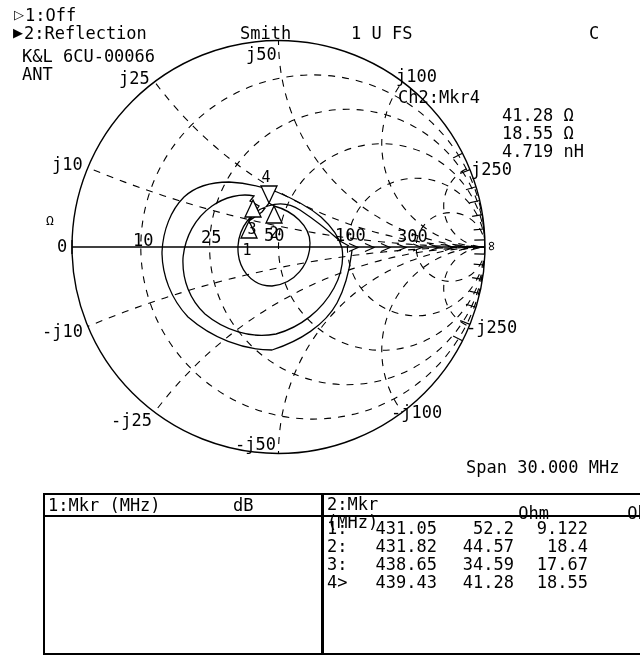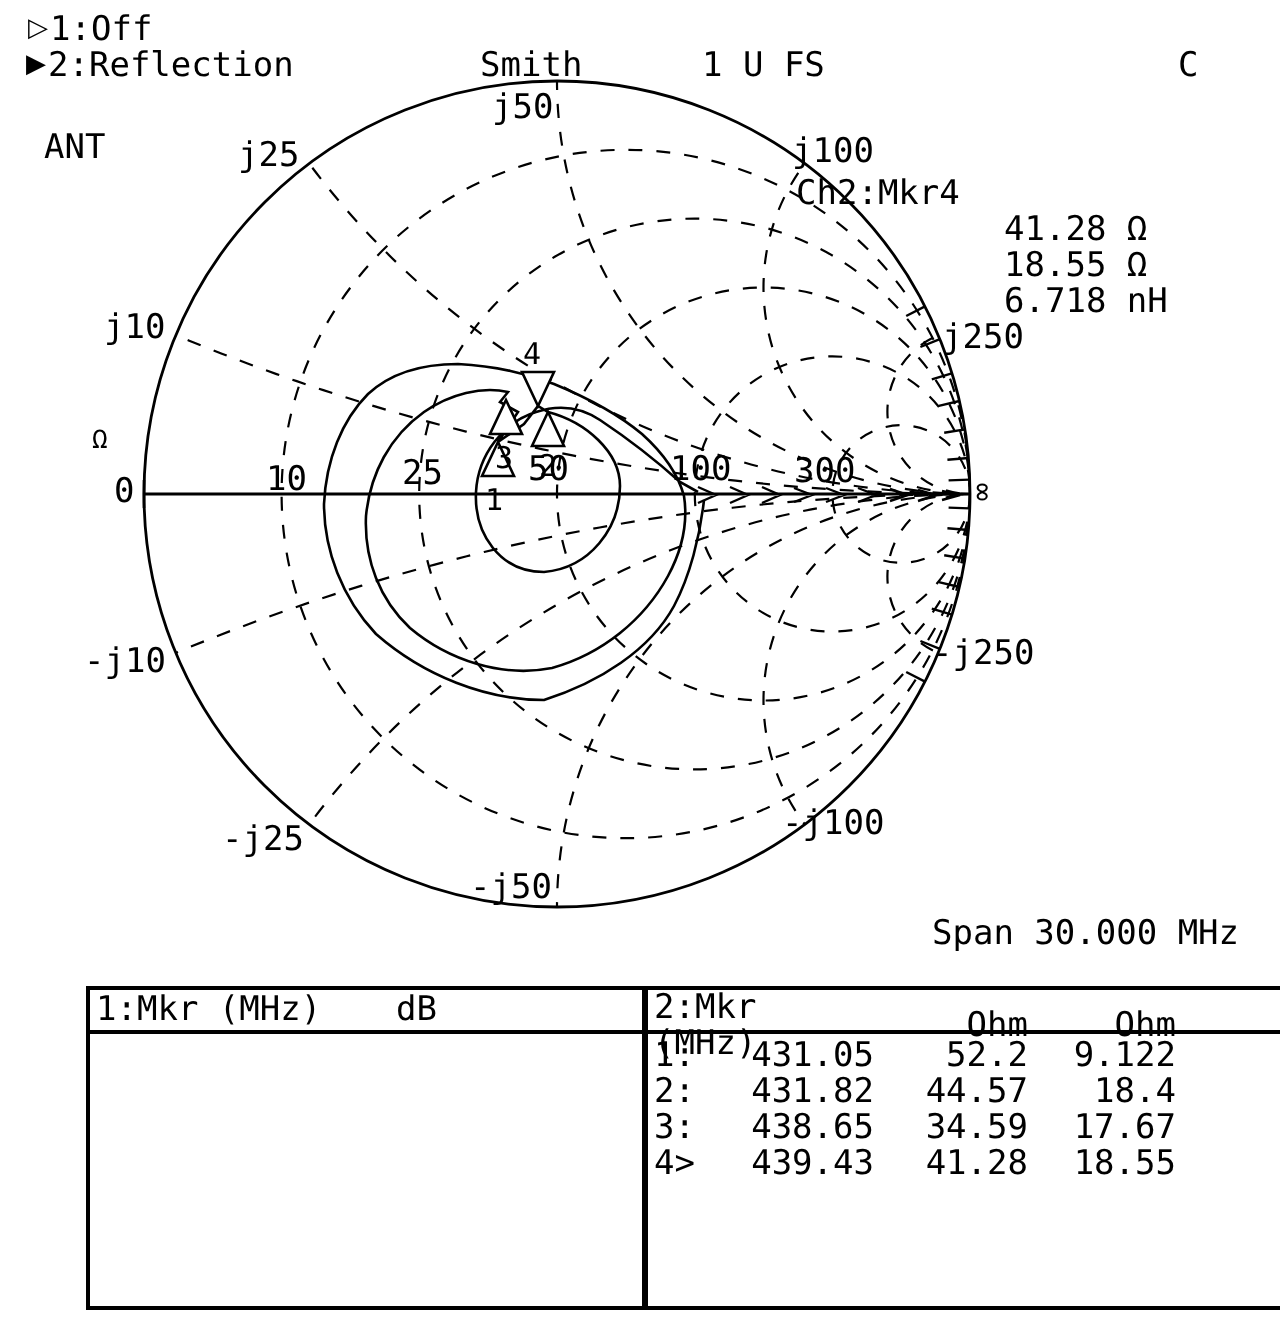--- a/index.html
+++ b/index.html
@@ -7,21 +7,21 @@
           font-family:"DejaVu Sans Mono",monospace;color:#000;}
   .t{position:absolute;white-space:pre;font:17px/18px "DejaVu Sans Mono",monospace;color:#000;}
   .ts{font-size:15px;line-height:16px;}
   .tx{font-size:13px;line-height:14px;}
   .ind{font-family:"DejaVu Sans",sans-serif;font-size:13px;margin-right:1px;}
   .chanline{display:flex;align-items:center;}
   .inf{transform:rotate(90deg);transform-origin:center;}
   svg{position:absolute;left:0;top:0;}
   .mklabel{position:absolute;width:12px;text-align:center;font:15px/16px "DejaVu Sans Mono",monospace;}
   .box{position:absolute;border:2px solid #000;background:#fff;}
-  .boxhead{height:20px;border-bottom:2px solid #000;display:grid;align-items:center;padding-left:3px;}
+  .boxhead{height:20px;border-bottom:2px solid #000;display:grid;align-items:center;padding-left:3px;gap:35px;}
   .h1cols{grid-template-columns:150px 60px;}
   .h2cols{grid-template-columns:112px 75px 74px;}
   .mrow{display:grid;grid-template-columns:30px 80px 77px 74px;height:18px;padding-left:3px;}
   .mrow span, .boxhead span{font:17px/18px "DejaVu Sans Mono",monospace;}
   .ra{text-align:right;}
   .readout{position:absolute;white-space:pre;font:17px/18px "DejaVu Sans Mono",monospace;}
 </style>
 </head>
 <body>
 
@@ -125,26 +125,27 @@
     <span class="ind">▷</span>
     <span>1:Off</span>
   </div>
   <div class="t chanline" style="left:13px;top:24px;">
     <span class="ind">▶</span>
     <span>2:Reflection</span>
   </div>
   <div class="t" style="left:240px;top:24px;">Smith</div>
   <div class="t" style="left:351px;top:24px;">1 U FS</div>
   <div class="t" style="left:589px;top:24px;">C</div>
+  <div class="t" style="left:22px;top:47px;">K&amp;L 6CU-00066</div>
   <div class="t" style="left:22px;top:65px;">ANT</div>
 
   <div class="readout" style="left:398px;top:88px;">Ch2:Mkr4</div>
   <div class="readout" style="left:502px;top:106px;">41.28 Ω</div>
   <div class="readout" style="left:502px;top:124px;">18.55 Ω</div>
-  <div class="readout" style="left:502px;top:142px;">6.718 nH</div>
+  <div class="readout" style="left:502px;top:142px;">4.719 nH</div>
 
   <div class="t" style="left:52px;top:155px;">j10</div>
   <div class="t" style="left:119px;top:69px;">j25</div>
   <div class="t" style="left:246px;top:45px;">j50</div>
   <div class="t" style="left:396px;top:67px;">j100</div>
   <div class="t" style="left:471px;top:160px;">j250</div>
   <div class="t" style="left:42px;top:322px;">-j10</div>
   <div class="t" style="left:111px;top:411px;">-j25</div>
   <div class="t" style="left:235px;top:435px;">-j50</div>
   <div class="t" style="left:391px;top:403px;">-j100</div>

